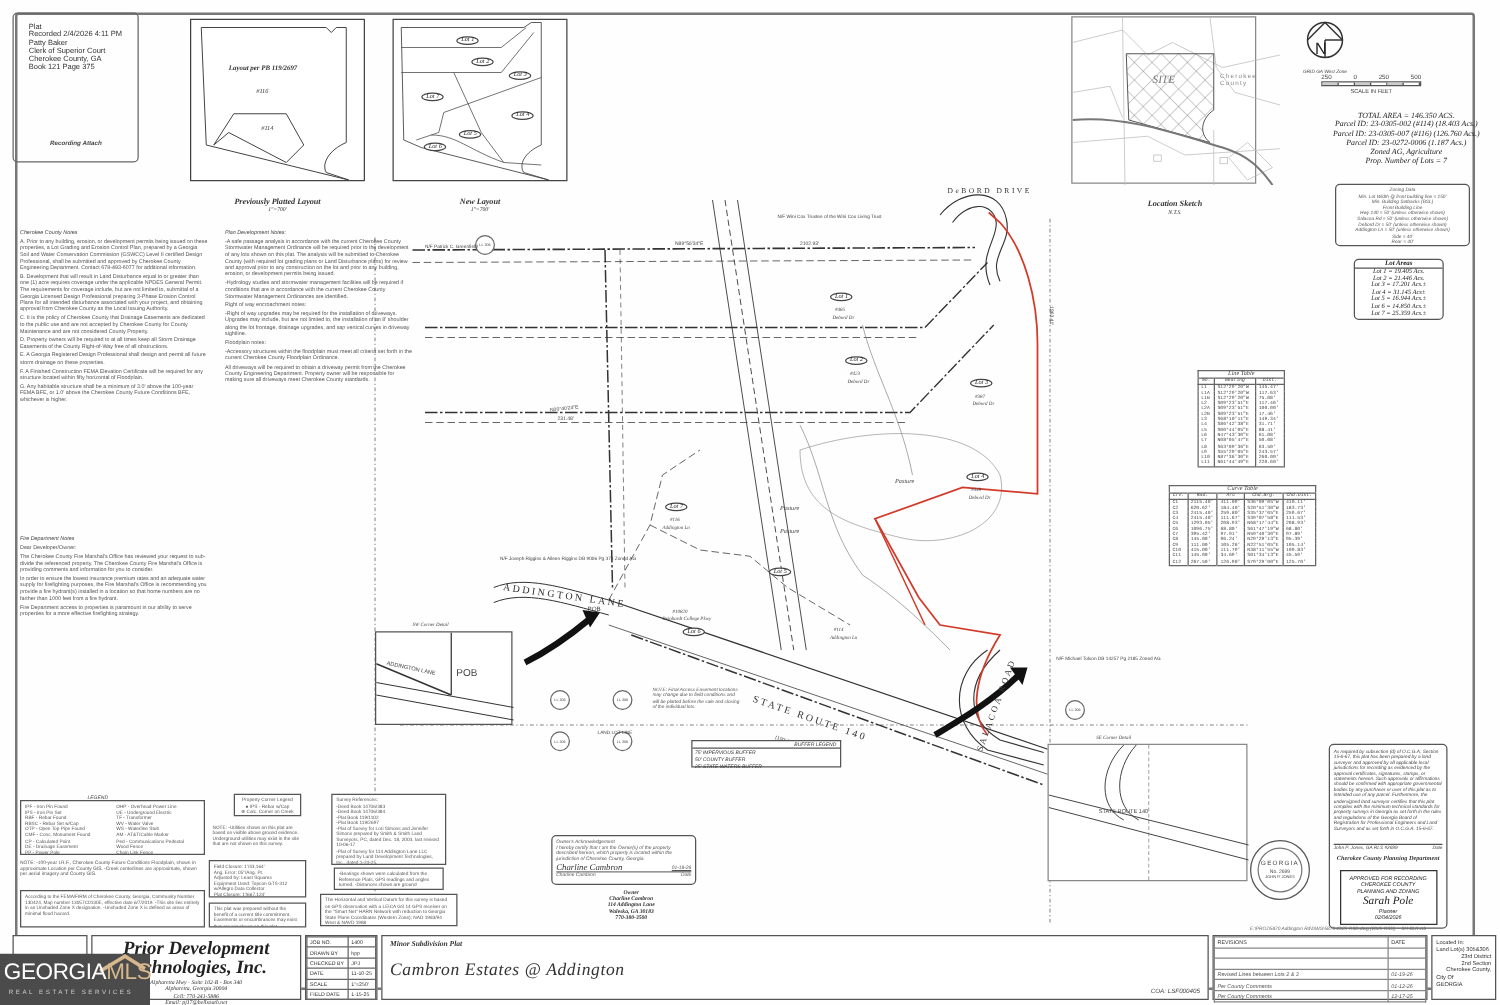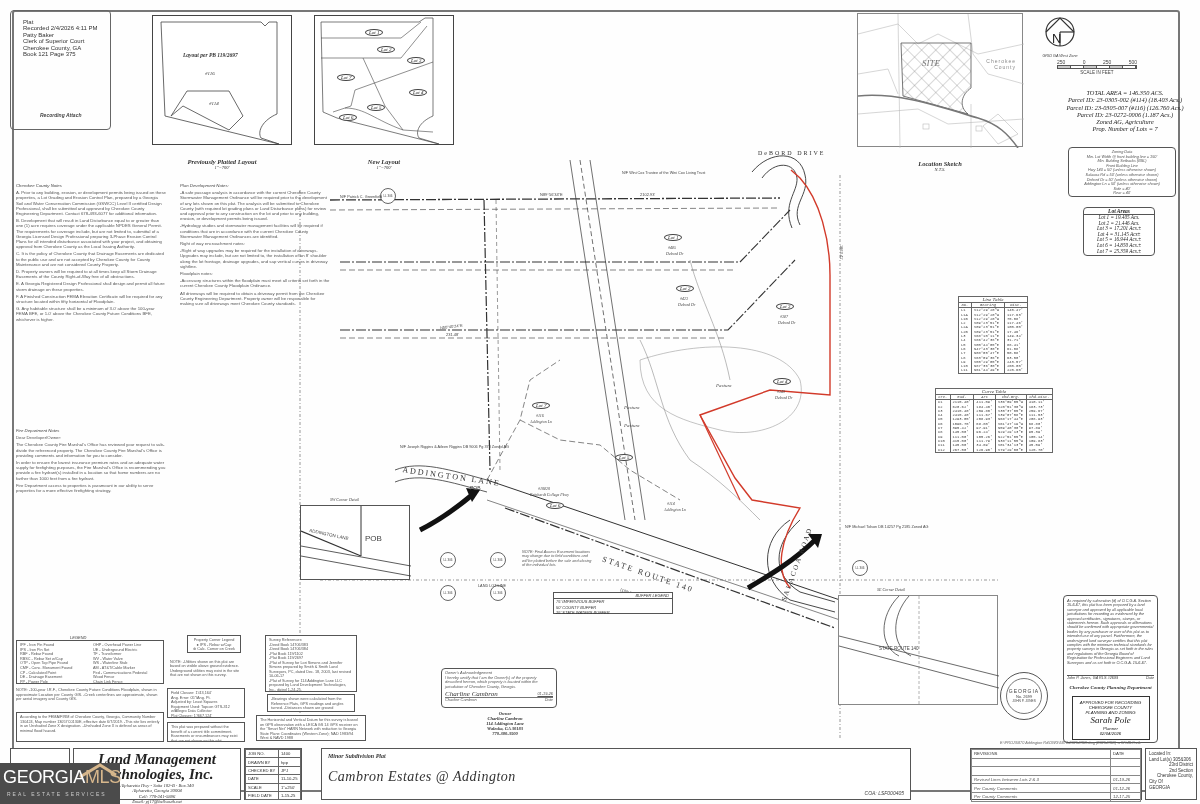--- a/index.html
+++ b/index.html
@@ -117,21 +117,21 @@
     <div class="lot-oval" style="left:94px;top:73px;">Lot 4</div>
     <div class="lot-oval" style="left:52px;top:88px;">Lot 5</div>
     <div class="lot-oval" style="left:24px;top:98px;">Lot 6</div>
     <div class="lot-oval" style="left:22px;top:58px;">Lot 7</div>
   </div>
   <div class="inset-caption" style="left:314px;top:158px;width:140px;">
     <span>New Layout</span>
     <span class="inset-scale">1"=700'</span>
   </div>
 
-  <div class="inset" style="left:857px;top:13px;width:166px;height:134px;border-color:#888;text-align:right;">
+  <div class="inset" style="left:857px;top:13px;width:148px;height:134px;border-color:#888;">
     <svg width="166" height="134" viewBox="0 0 166 134">
       <defs>
         <pattern id="hatch" width="10" height="10" patternUnits="userSpaceOnUse" patternTransform="rotate(45)">
           <line x1="0" y1="0" x2="0" y2="10" stroke="#777" stroke-width="0.6"></line>
           <line x1="0" y1="0" x2="10" y2="0" stroke="#777" stroke-width="0.6"></line>
         </pattern>
       </defs>
       <g stroke="#bbb" stroke-width="0.6" fill="none">
         <path d="M0 20 L40 10 L60 30 L80 20 L120 40 L166 30"></path>
         <path d="M0 60 L30 55 L40 80"></path>
@@ -661,21 +661,21 @@
       <div>Planner</div>
       <div>02/04/2026</div>
     </div>
   </div>
 
   <div class="dwg-path">E:\PROJ\5870 Addington Rd\DWG\5870-2025-RSD.dwg (2025-RSD) -- SH-BLK.ctb</div>
 
   <div class="titleblock">
     <div class="tb-cell" style="left:10px;width:60px;"></div>
     <div class="tb-cell" style="left:73px;width:168px;padding-top:3px;">
-      <div class="company-name">Land Management</div>
+      <div class="company-name">Prior Development</div>
       <div class="company-name">Technologies, Inc.</div>
       <div class="company-addr">
         <div>Alpharetta Hwy - Suite 102-B - Box 340</div>
         <div>Alpharetta, Georgia 30004</div>
         <div>Cell: 770-241-5886</div>
         <div>Email: pj17@bellsouth.net</div>
       </div>
     </div>
     <div class="tb-cell" style="left:244px;width:58px;">
       <table class="job">
@@ -700,21 +700,21 @@
               <td>SCALE</td>
               <td>1"=250'</td>
             </tr>
         <tr>
               <td>FIELD DATE</td>
               <td>1-15-25</td>
             </tr>
       </tbody>
         </table>
     </div>
-    <div class="tb-cell" style="left:305px;width:590px;margin-left:16px;">
+    <div class="tb-cell" style="left:305px;width:662px;">
       <div class="plat-type">Minor Subdivision Plat</div>
       <div class="plat-name">Cambron Estates @ Addington</div>
       <div class="coa">COA: LSF000405</div>
     </div>
     <div class="tb-cell" style="left:970px;width:172px;">
       <table class="rev">
         <tbody>
             <tr>
               <td class="h">REVISIONS</td>
               <td class="h" style="width:30px;">DATE</td>

